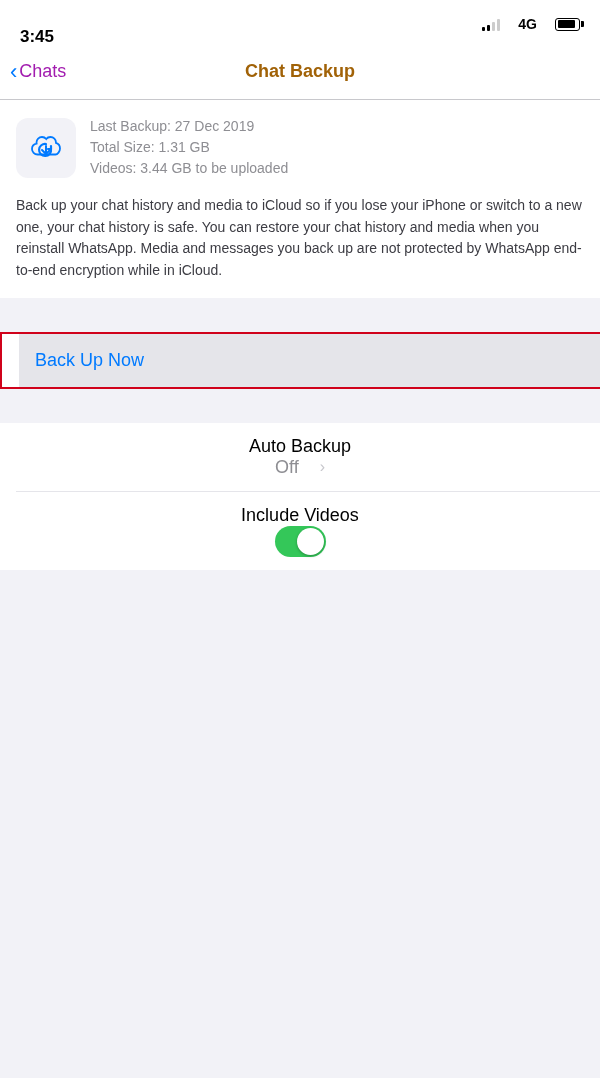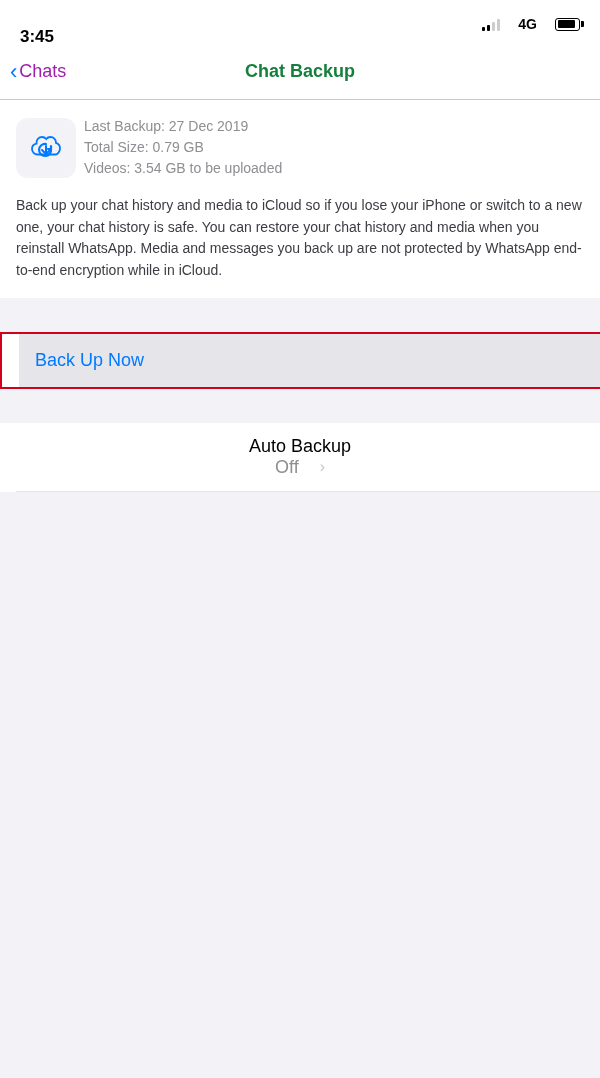--- a/index.html
+++ b/index.html
@@ -112,21 +112,21 @@
       color: #007aff;
       line-height: 1;
     }
     .nav-back-label {
       font-size: 18px;
       color: #a21caf;
     }
     .nav-title {
       font-size: 18px;
       font-weight: 700;
-      color: #15803d;
+      color: #a16207;
     }
 
     
     .content {
       background: #f2f2f7;
     }
 
     
     .section-card {
       background: #fff;
@@ -134,21 +134,21 @@
     }
 
     .backup-info-section {
       background: #fff;
       padding: 16px;
     }
 
     .backup-info-row {
       display: flex;
       align-items: center;
-      gap: 8px;
+      gap: 14px;
     }
 
     .cloud-icon-container {
       width: 60px;
       height: 60px;
       background: #f2f2f7;
       border-radius: 12px;
       display: flex;
       align-items: center;
       justify-content: center;
@@ -317,22 +317,22 @@
             <path d="M28.5 25.5H10.5C7.46 25.5 5 23.04 5 20C5 17.24 6.98 14.95 9.6 14.55C9.52 14.2 9.5 13.85 9.5 13.5C9.5 10.46 11.96 8 15 8C16.7 8 18.22 8.8 19.22 10.04C20.1 8.8 21.66 8 23.5 8C26.54 8 29 10.46 29 13.5C29 13.65 28.99 13.8 28.97 13.95C31.22 14.69 33 16.76 33 19.5C33 22.54 30.54 25.5 28.5 25.5Z" fill="none" stroke="#007aff" stroke-width="1.8"></path>
             <path d="M15 21 L19 25 L23 21" fill="none" stroke="#007aff" stroke-width="2" stroke-linecap="round" stroke-linejoin="round"></path>
             <path d="M19 25 L19 17" fill="none" stroke="#007aff" stroke-width="2" stroke-linecap="round"></path>
 
             <path d="M19 15 A6 6 0 1 0 24 20" fill="none" stroke="#007aff" stroke-width="2.2" stroke-linecap="round"></path>
             <polyline points="24,17 24,20 21,20" fill="none" stroke="#007aff" stroke-width="2.2" stroke-linecap="round" stroke-linejoin="round"></polyline>
           </svg>
         </div>
         <div class="backup-details">
           <div class="backup-detail-line">Last Backup: 27 Dec 2019</div>
-          <div class="backup-detail-line">Total Size: 0.79 GB</div>
-          <div class="backup-detail-line">Videos: 3.54 GB to be uploaded</div>
+          <div class="backup-detail-line">Total Size: 1.31 GB</div>
+          <div class="backup-detail-line">Videos: 3.44 GB to be uploaded</div>
         </div>
       </div>
     </div>
     <div class="backup-description">Back up your chat history and media to iCloud so if you lose your iPhone or switch to a new one, your chat history is safe. You can restore your chat history and media when you reinstall WhatsApp. Media and messages you back up are not protected by WhatsApp end-to-end encryption while in iCloud.</div>
   </div>
 
   <div class="section-gap"></div>
 
   <div class="backup-now-section">
     <button class="backup-now-btn">
@@ -347,16 +347,22 @@
     <div class="settings-row">
       <span class="settings-row-label">Auto Backup</span>
       <div class="settings-row-value">
         <span>Off</span>
         <span class="chevron-right">›</span>
       </div>
     </div>
 
     <div class="row-divider"></div>
 
+    <div class="settings-row">
+      <span class="settings-row-label">Include Videos</span>
+      <div class="toggle-switch">
+        <div class="toggle-knob"></div>
+      </div>
+    </div>
   </div>
 
 
 </div>
 
 </body></html>

